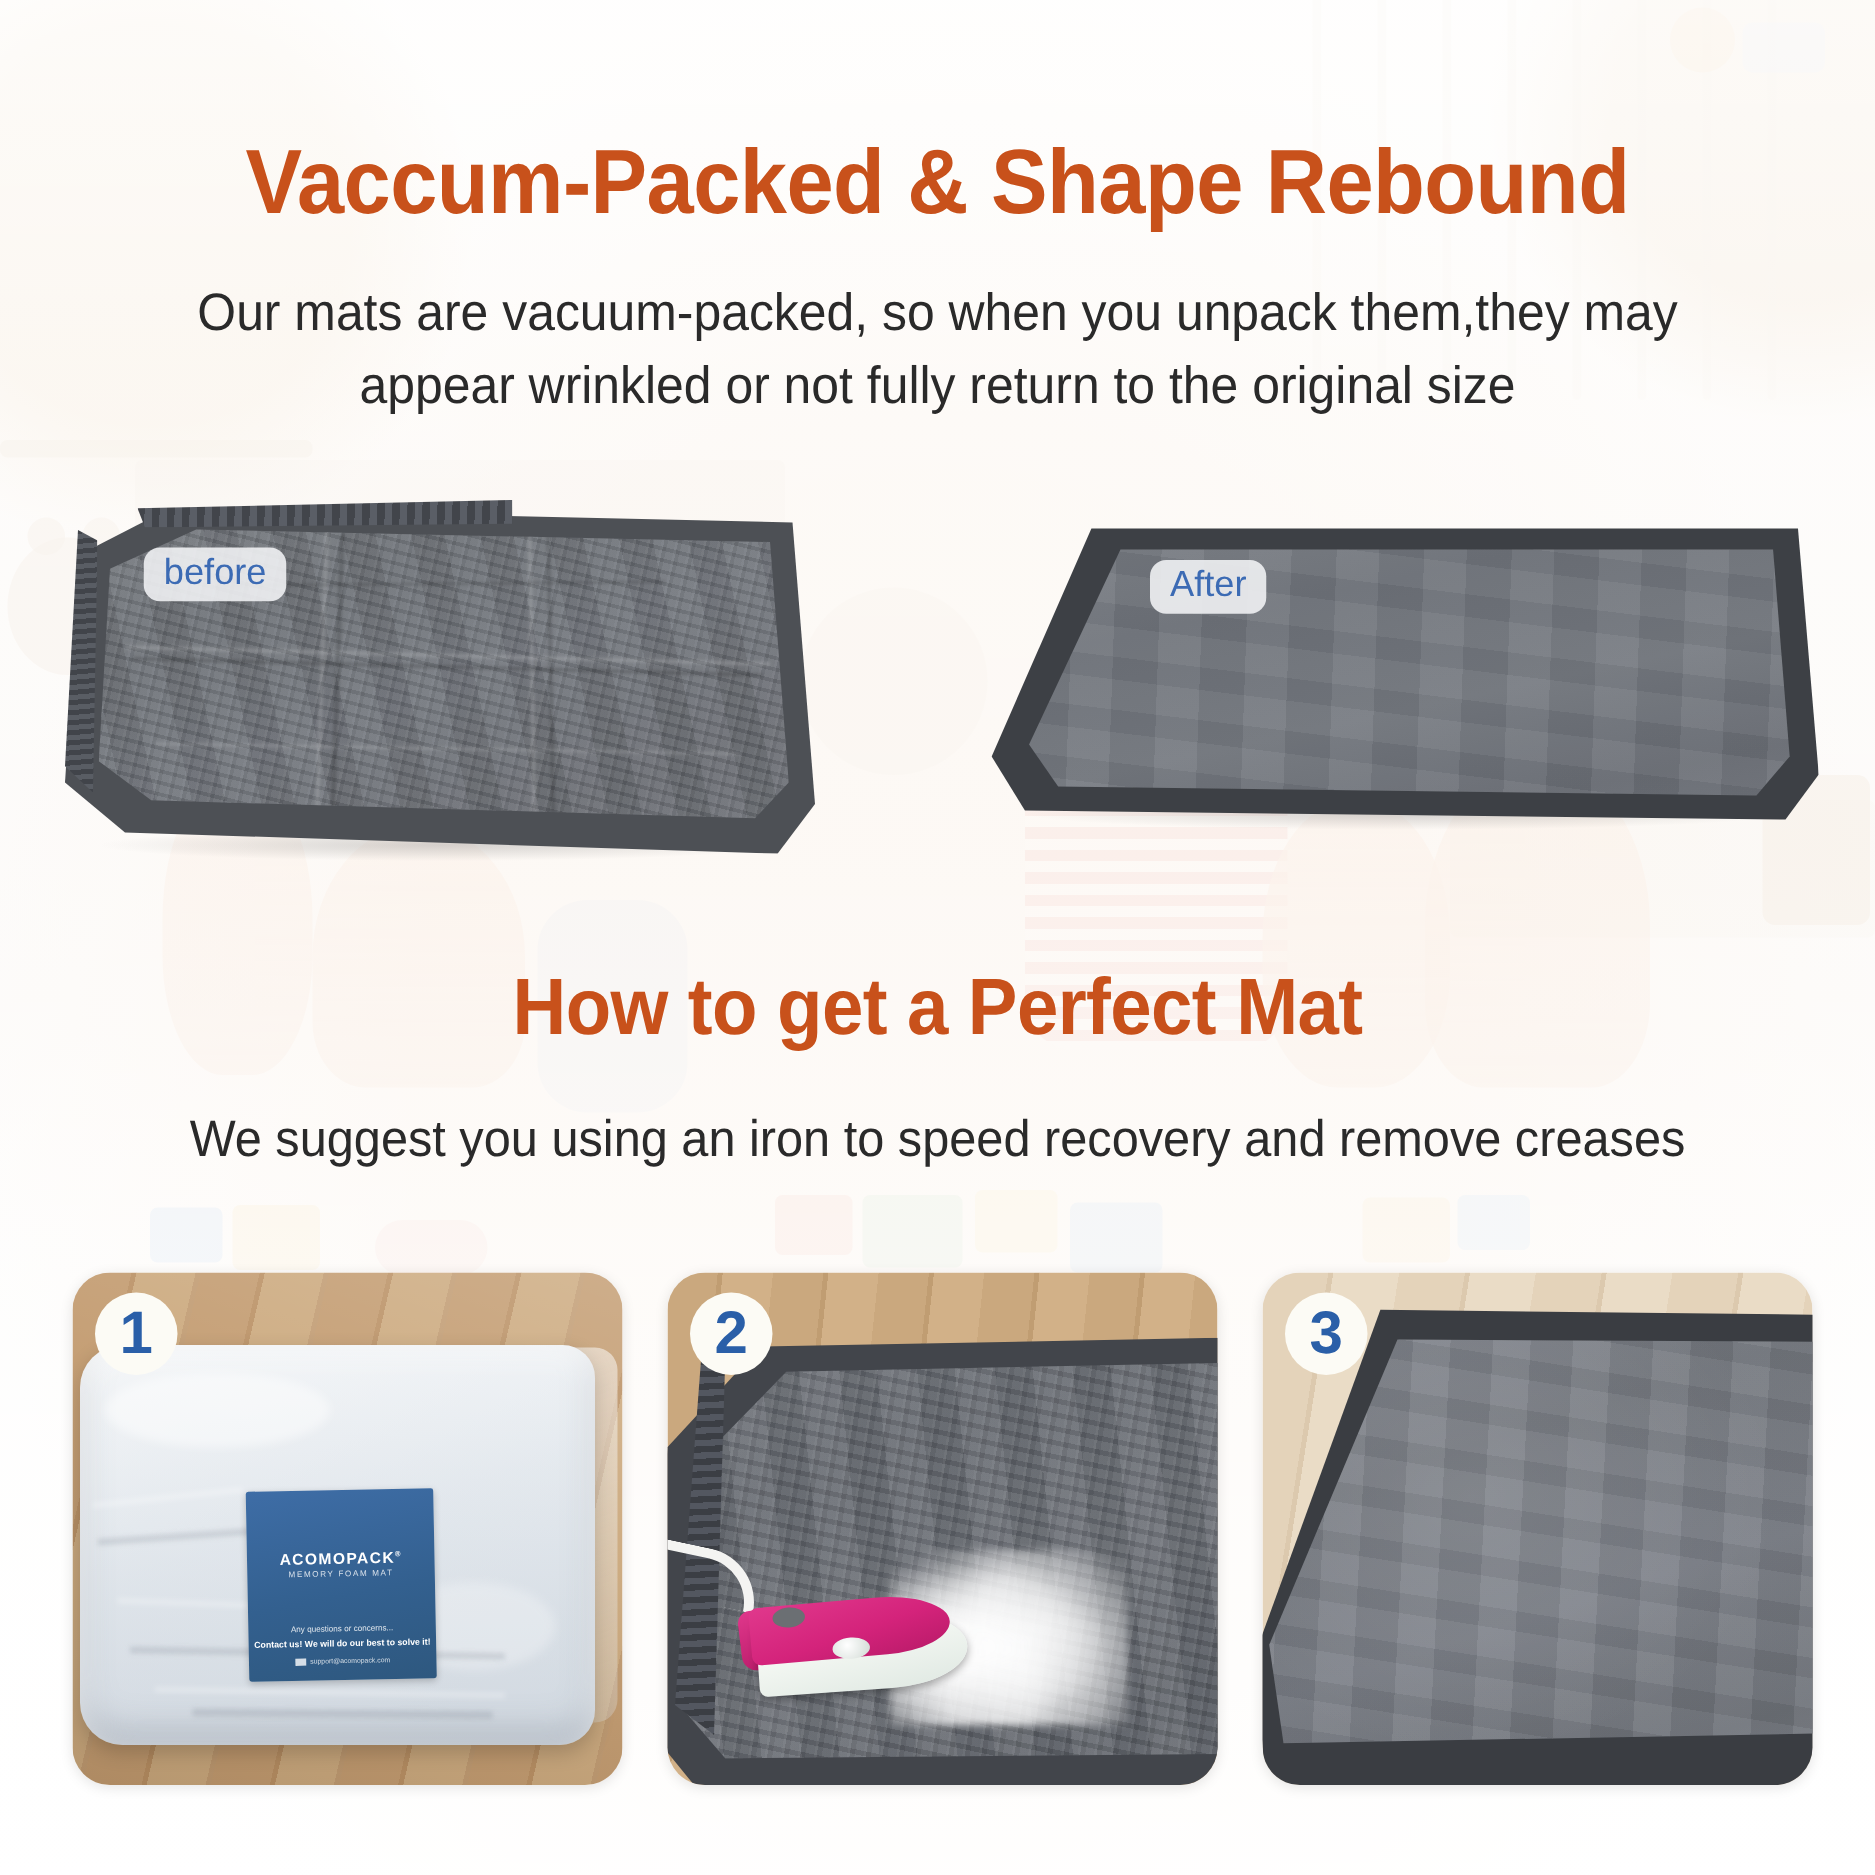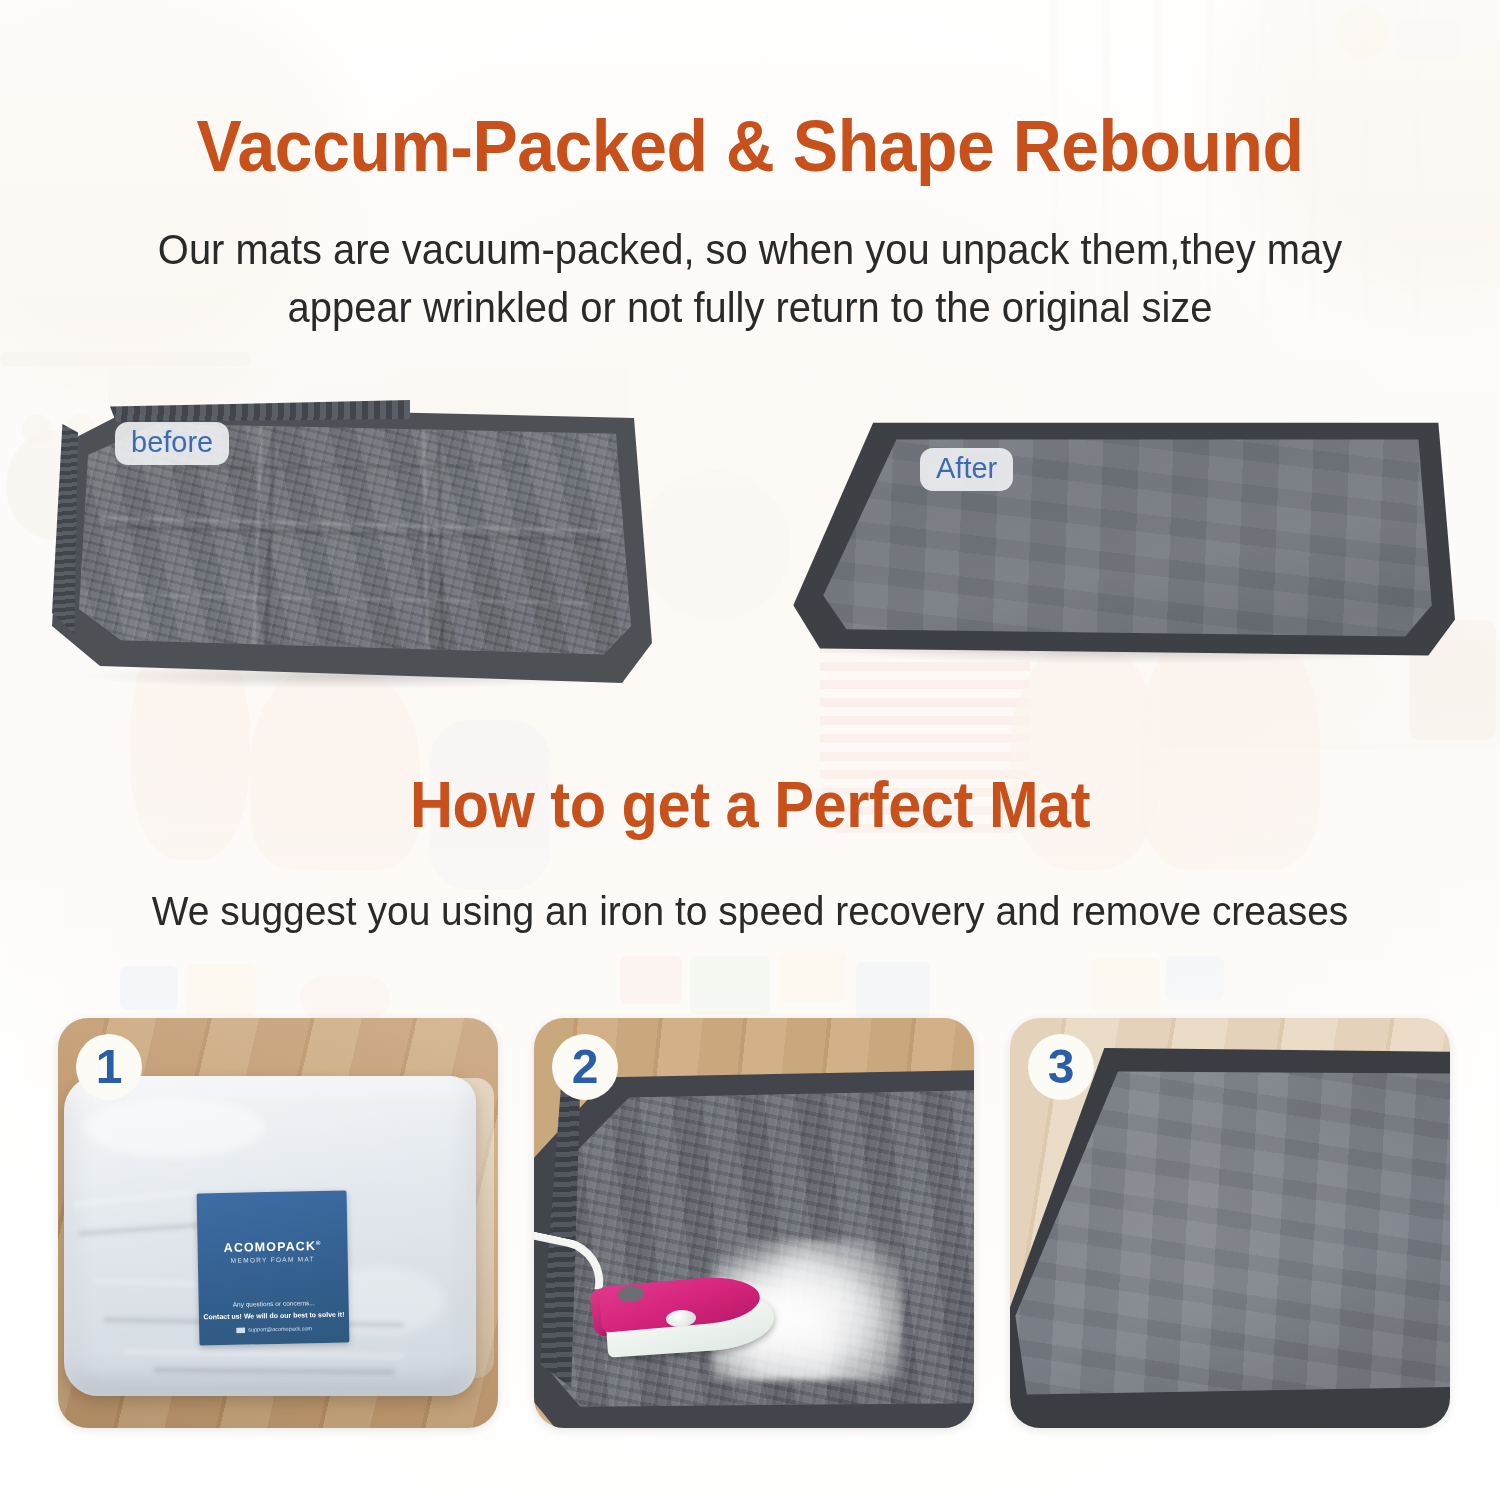--- a/index.html
+++ b/index.html
@@ -102,21 +102,21 @@
       repeating-linear-gradient(92deg, rgba(255,255,255,.045) 0 34px, rgba(0,0,0,.035) 34px 70px),
       repeating-linear-gradient(7deg, rgba(0,0,0,.035) 0 18px, rgba(255,255,255,.03) 18px 42px),
       linear-gradient(168deg,#7a7e85 0%,#70747b 30%,#767a81 58%,#6b6f76 82%,#72767d 100%);
   }
 
   .pill {
     position:absolute; background:rgba(243,244,246,.88);
     color:#3C6BB4; font-size:29px; padding:4px 16px 6px; border-radius:13px;
     font-family:"Liberation Sans Narrow","Liberation Sans", sans-serif; white-space:nowrap;
   }
-  #pill-before { left:115px; top:422px; }
+  #pill-before { left:115px; top:438px; }
   #pill-after  { left:920px; top:448px; }
 
   
   #arrow { position:absolute; left:580px; top:452px; width:268px; height:68px; }
   #arrow .shaft { position:absolute; left:0; top:13px; width:200px; height:42px; background:#2D68B2; }
   #arrow .head  { position:absolute; left:196px; top:0; width:0; height:0;
       border-top:34px solid transparent; border-bottom:34px solid transparent; border-left:72px solid #2D68B2; }
   #arrow-label  { position:absolute; left:10px; top:14px; width:200px; height:40px;
       color:#fff; font-size:32px; line-height:40px; white-space:nowrap;
       font-family:"Liberation Sans Narrow","Liberation Sans", sans-serif; }

